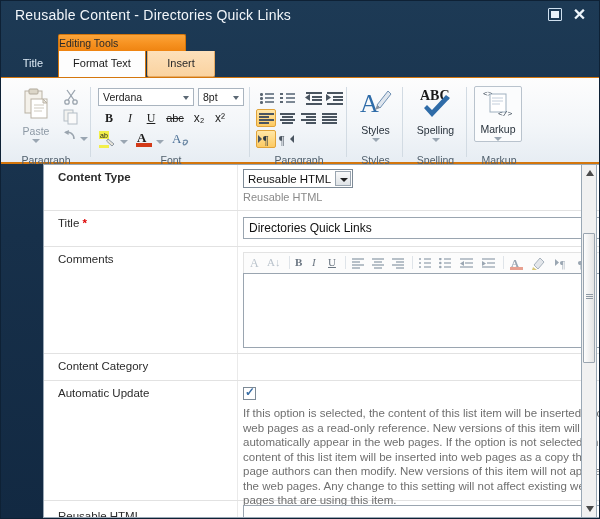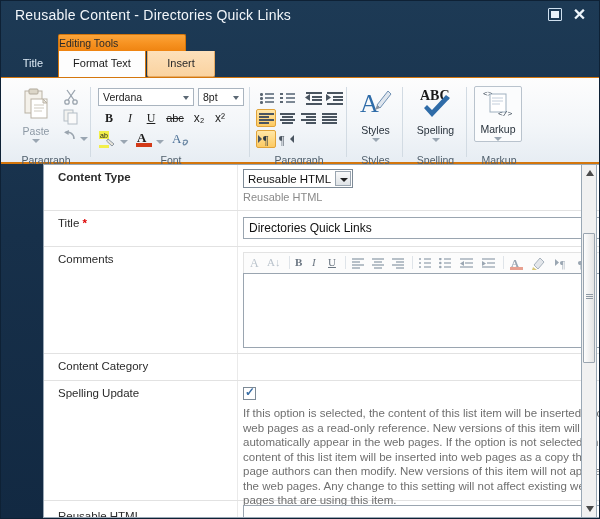--- a/index.html
+++ b/index.html
@@ -629,21 +629,21 @@
       </div>
     </div>
 
     <div class="frow" style="height:27px">
       <div class="sep-v"></div>
       <div class="flabel">Content Category</div>
     </div>
 
     <div class="frow" style="height:120px">
       <div class="sep-v"></div>
-      <div class="flabel">Spelling Update</div>
+      <div class="flabel">Automatic Update</div>
       <div class="fctl" style="top:6px">
         <div class="cbox"></div>
         <div class="helptext">If this option is selected, the content of this list item will be inserted into web pages as a read-only reference. New versions of this item will automatically appear in the web pages. If the option is not selected, the content of this list item will be inserted into web pages as a copy that page authors can then modify. New versions of this item will not appear in the web pages. Any change to this setting will not affect existing web pages that are using this item.</div>
       </div>
     </div>
 
     <div class="frow" style="height:62px;border-bottom:none">
       <div class="sep-v"></div>
       <div class="flabel" style="top:9px">Reusable HTML</div>
       <div class="fctl" style="top:4px">

